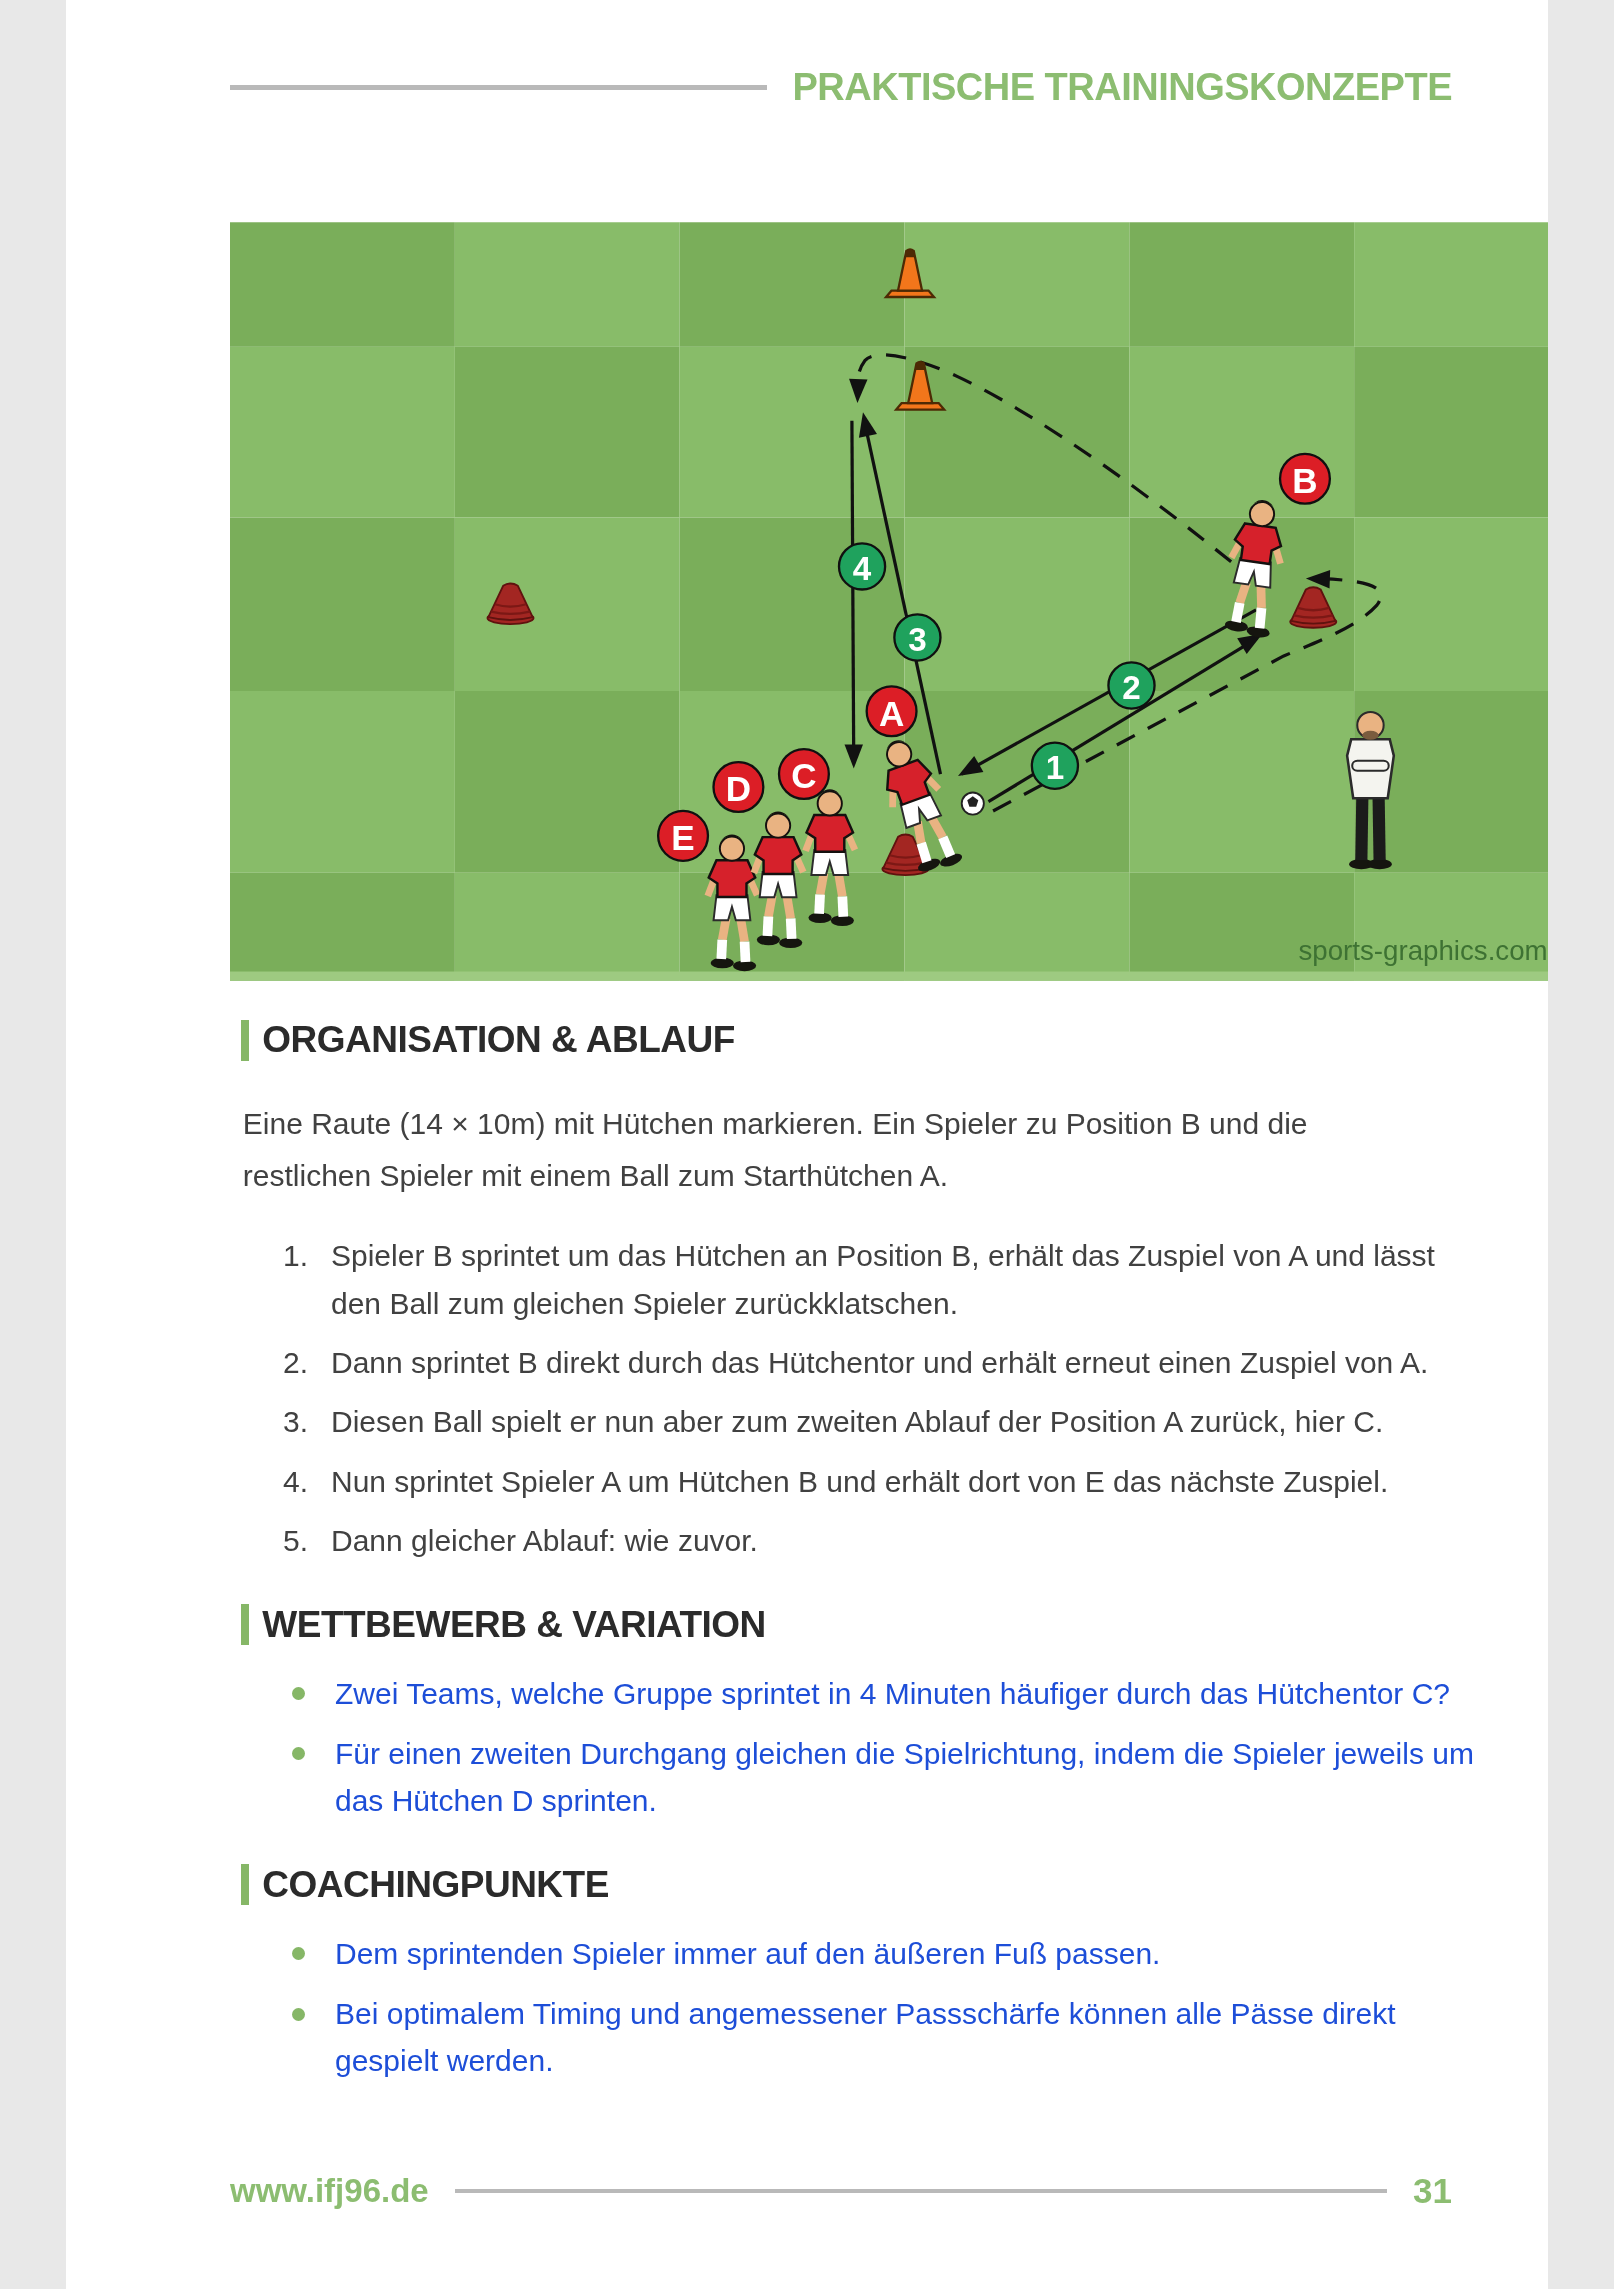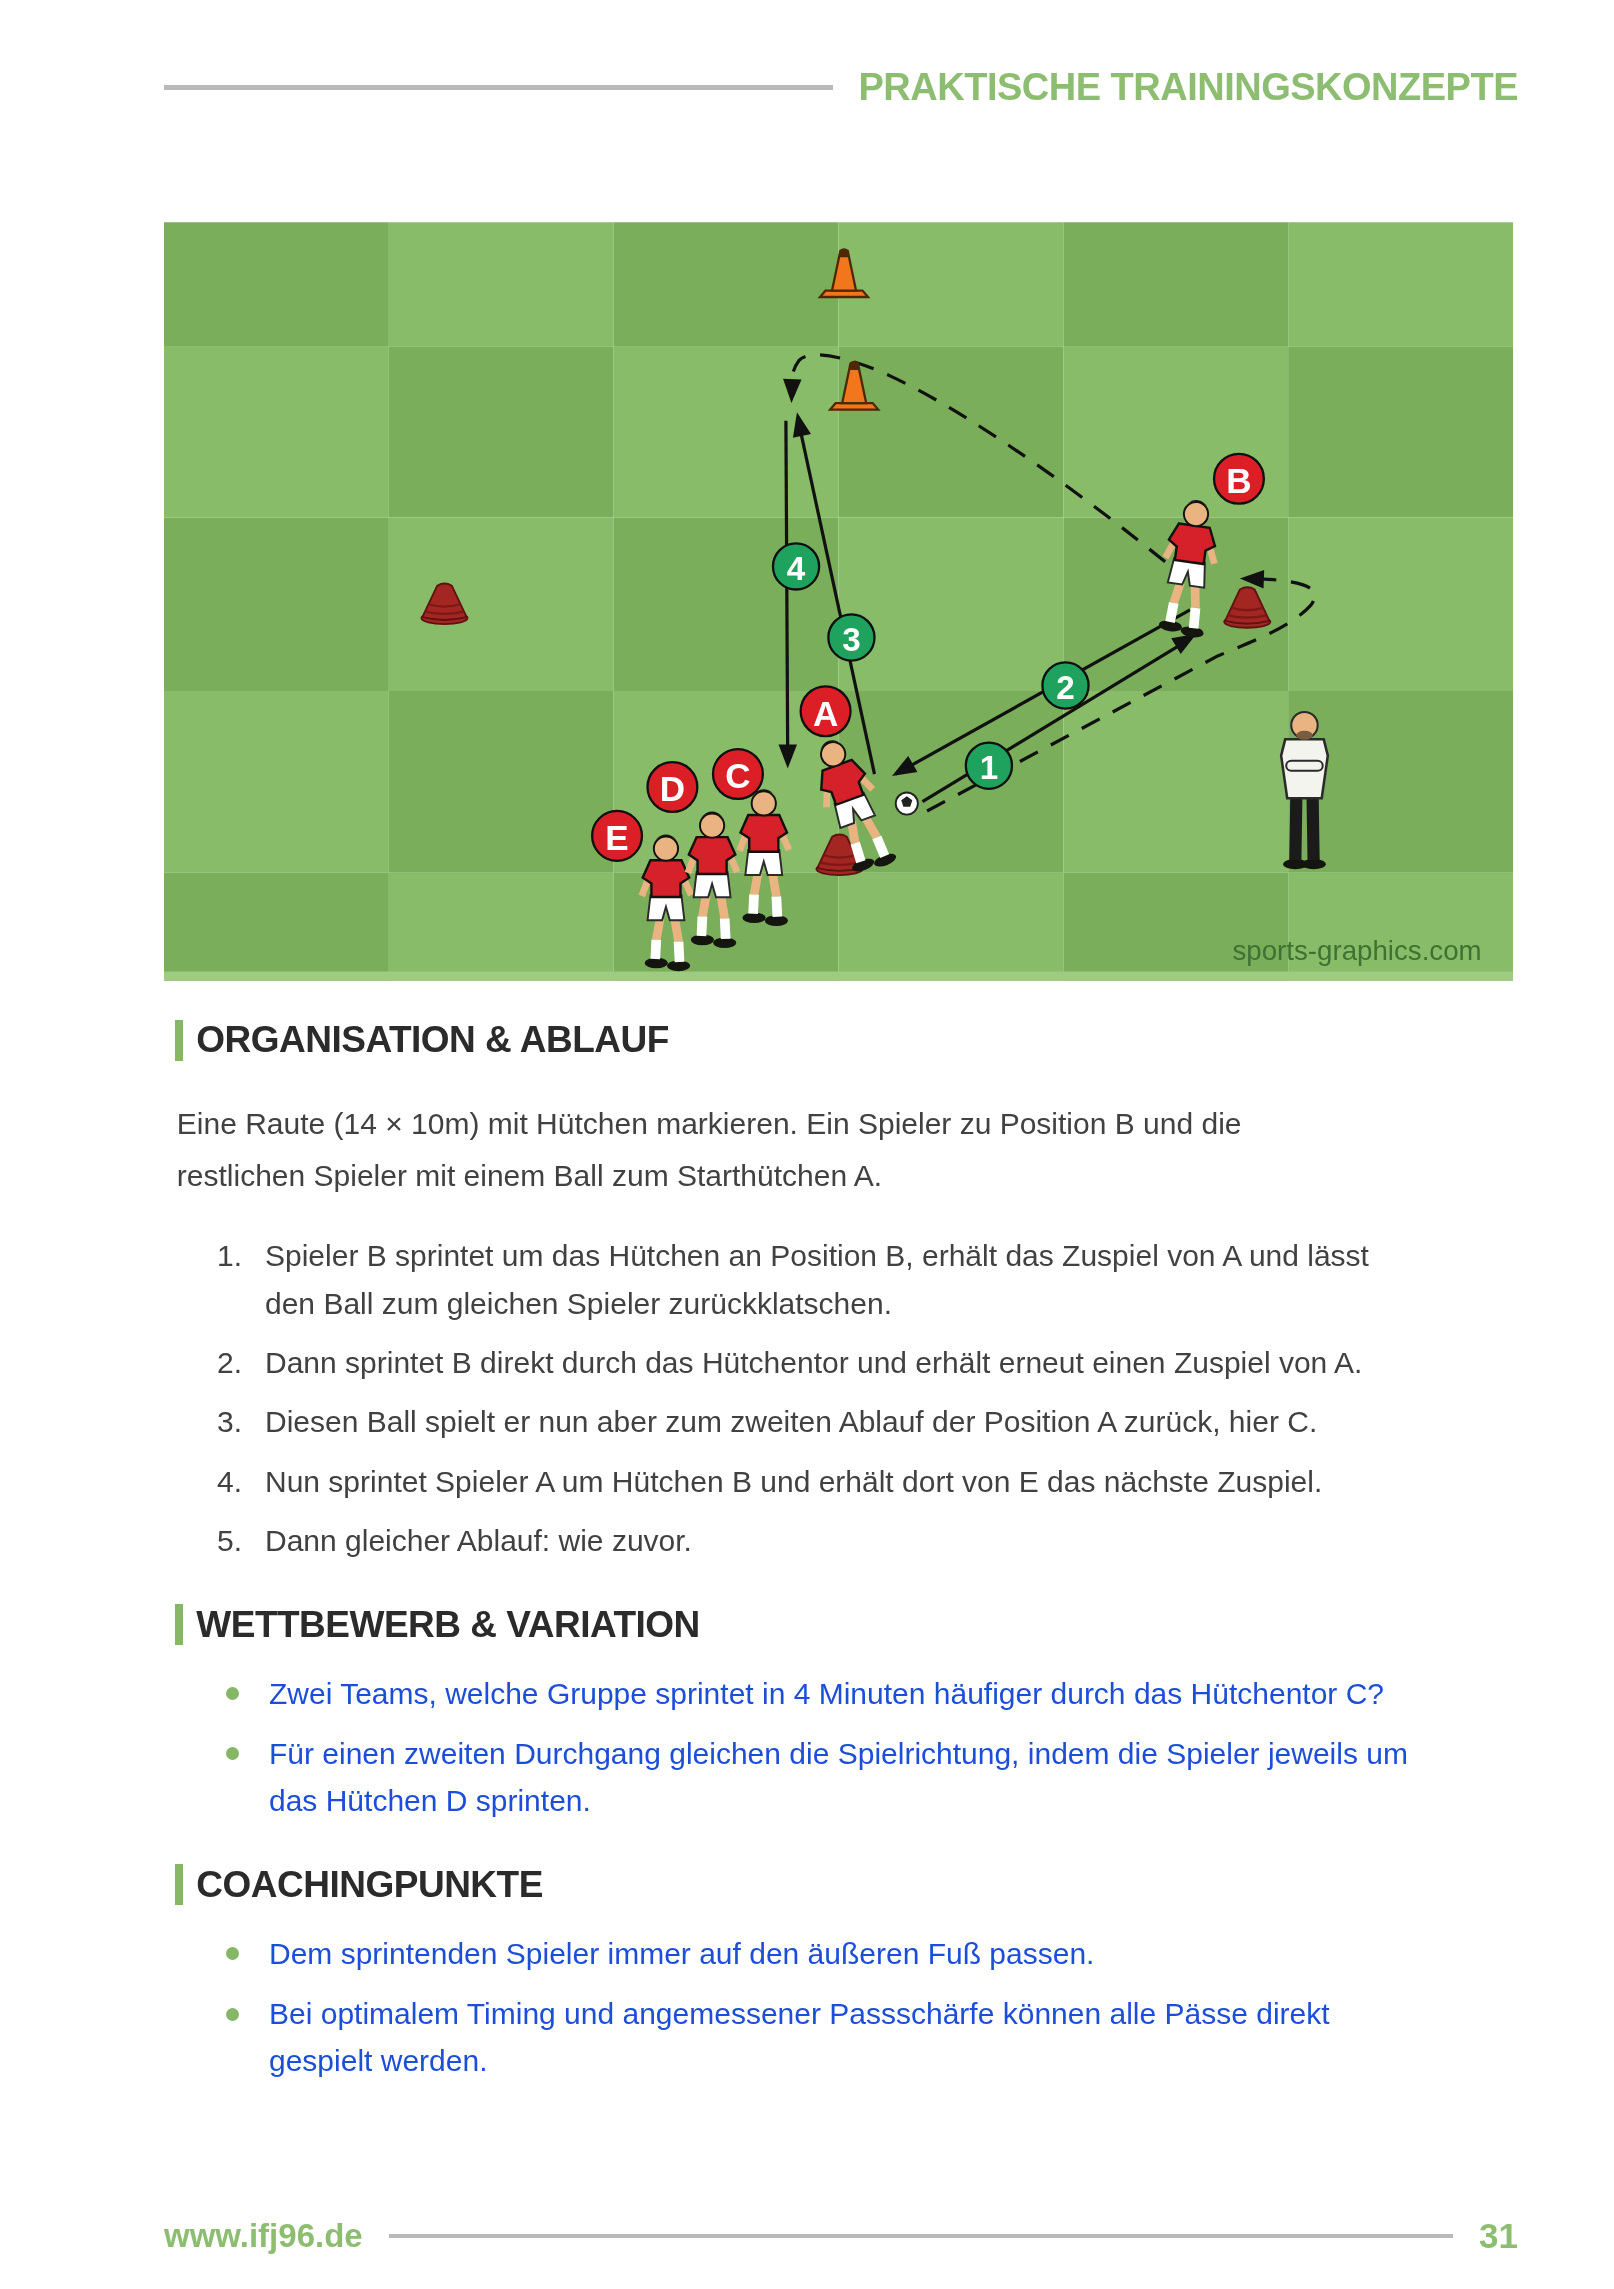--- a/index.html
+++ b/index.html
@@ -4,21 +4,21 @@
 <style>
   :root{
     --accent:#86B767;
     --green-text:#8CBD71;
     --body:#3c3c3c;
     --rule:#b9b9b9;
   }
   *{box-sizing:border-box;margin:0;padding:0;}
   html,body{background:#e8e8e8;}
   .page{
-    position:relative;width:1614px;height:2290px;background:#ffffff;
+    position:relative;width:1482px;height:2290px;background:#ffffff;
     font-family:"Liberation Sans", sans-serif;color:var(--body);
     overflow:hidden;margin:0 auto;
   }
   
   .header{position:absolute;left:164px;right:96px;top:66px;display:flex;align-items:center;}
   .header .rule{flex:1;height:4.6px;background:var(--rule);margin-right:26px;}
   .header .label{font-size:38px;font-weight:bold;color:var(--green-text);letter-spacing:-0.5px;white-space:nowrap;}
   
   .title{position:absolute;left:164px;top:137px;font-size:54px;font-weight:bold;color:#1d1d1d;letter-spacing:-0.9px;}
   
@@ -32,21 +32,21 @@
   .intro{margin:37px 0 31px 1.8px;font-size:30px;line-height:1.72;max-width:1144px;color:#414141;}
   ol.steps{list-style:none;margin:0 0 0 42px;}
   ol.steps li{display:flex;font-size:30px;line-height:1.58;margin-bottom:12px;max-width:1200px;color:#414141;}
   ol.steps .num{width:48px;flex:none;}
   ul.bullets{list-style:none;margin:24px 0 0 42px;}
   ul.bullets li{position:relative;padding-left:52px;font-size:30px;line-height:1.58;margin-bottom:13px;max-width:1200px;color:#1d4ed8;}
   ul.bullets li::before{content:"";position:absolute;left:9.2px;top:17.5px;width:13px;height:13px;border-radius:50%;background:var(--accent);}
   .sec{margin-top:39px;margin-left:11px;}
   .sec.first{margin-top:0;}
   
-  .footer{position:absolute;left:164px;right:96px;top:2171px;display:flex;align-items:center;gap:26px;margin-top:45px;}
+  .footer{position:absolute;left:164px;right:96px;top:2171px;display:flex;align-items:center;gap:26px;}
   .footer .site{font-size:33px;font-weight:bold;color:var(--green-text);white-space:nowrap;}
   .footer .rule{flex:1;height:4.6px;background:var(--rule);}
   .footer .pagenum{font-size:35px;font-weight:bold;color:var(--green-text);}
 </style>
 </head>
 <body>
 
 <div class="page">
 
   <div class="header">

